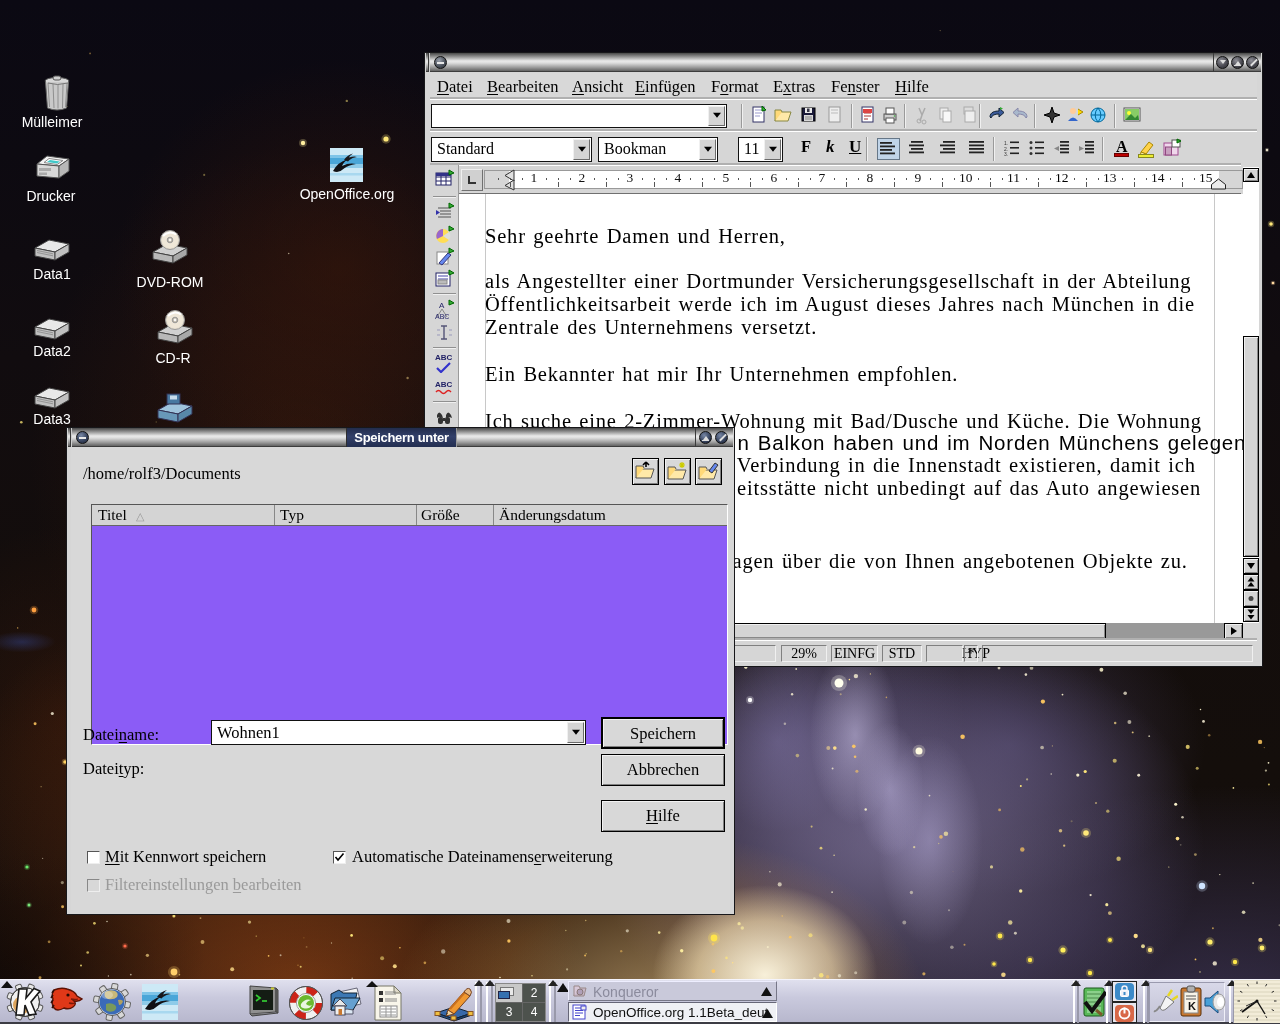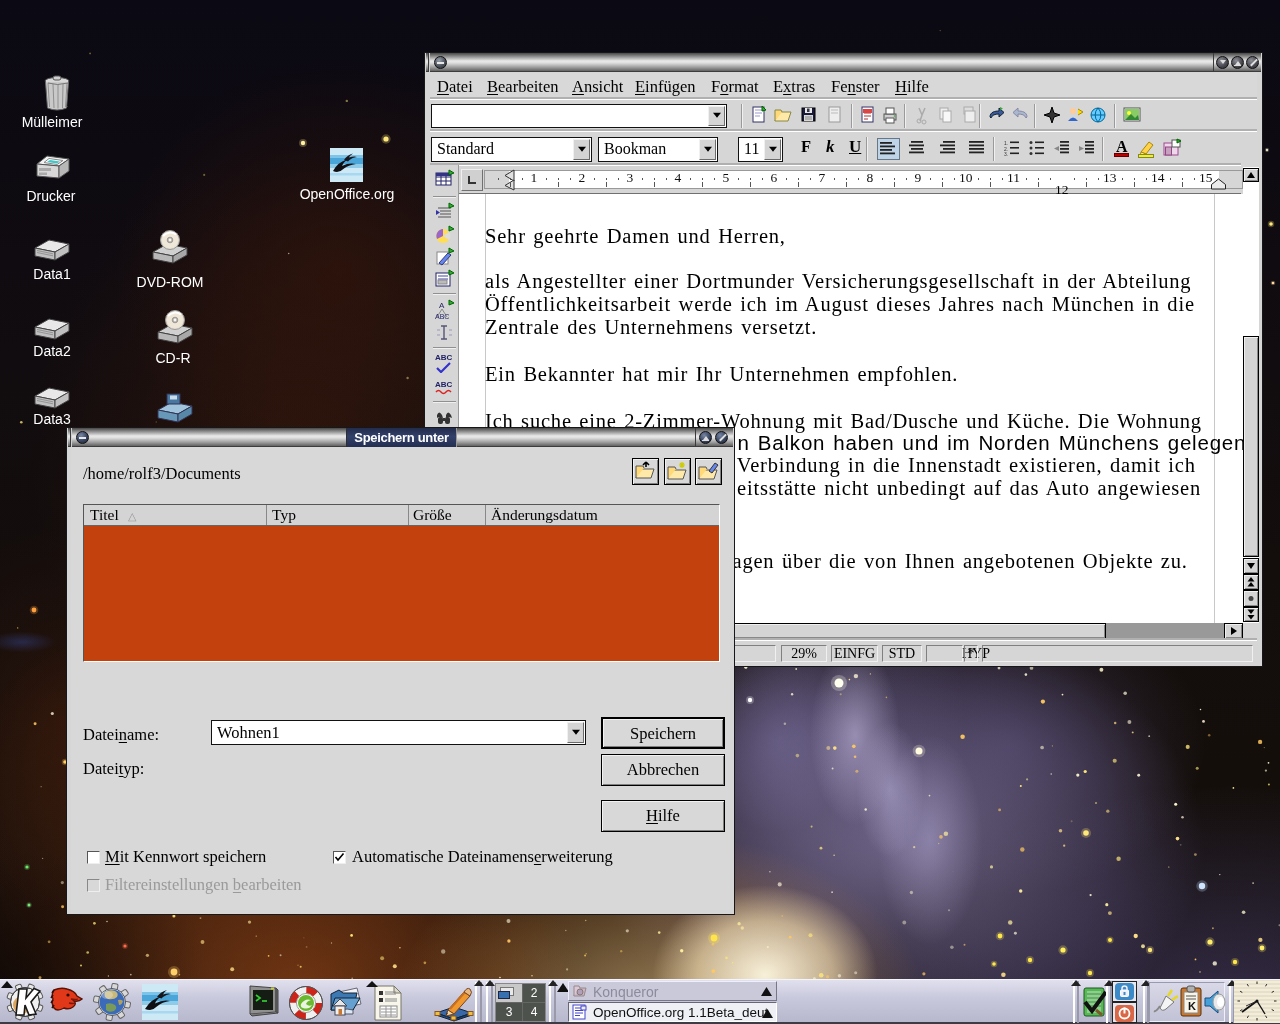--- a/index.html
+++ b/index.html
@@ -926,21 +926,21 @@
       <span style="position:absolute;left:498px;top:3px;font-family:'Liberation Serif',serif;font-size:13.5px;color:#111;">10</span>
       <div style="position:absolute;left:469px;top:11px;width:1px;height:1.5px;background:#555;"></div>
       <div style="position:absolute;left:481px;top:11px;width:1px;height:1.5px;background:#555;"></div>
       <div style="position:absolute;left:493px;top:11px;width:1px;height:1.5px;background:#555;"></div>
       <div style="position:absolute;left:481px;top:15px;width:1px;height:5px;background:#555;"></div>
       <span style="position:absolute;left:546px;top:3px;font-family:'Liberation Serif',serif;font-size:13.5px;color:#111;">11</span>
       <div style="position:absolute;left:517px;top:11px;width:1px;height:1.5px;background:#555;"></div>
       <div style="position:absolute;left:529px;top:11px;width:1px;height:1.5px;background:#555;"></div>
       <div style="position:absolute;left:541px;top:11px;width:1px;height:1.5px;background:#555;"></div>
       <div style="position:absolute;left:529px;top:15px;width:1px;height:5px;background:#555;"></div>
-      <span style="position:absolute;left:594px;top:3px;font-family:'Liberation Serif',serif;font-size:13.5px;color:#000000;margin-top:12px;">12</span>
+      <span style="position:absolute;left:594px;top:3px;font-family:'Liberation Serif',serif;font-size:13.5px;color:#000000;">12</span>
       <div style="position:absolute;left:565px;top:11px;width:1px;height:1.5px;background:#555;"></div>
       <div style="position:absolute;left:577px;top:11px;width:1px;height:1.5px;background:#555;"></div>
       <div style="position:absolute;left:589px;top:11px;width:1px;height:1.5px;background:#555;"></div>
       <div style="position:absolute;left:577px;top:15px;width:1px;height:5px;background:#555;"></div>
       <span style="position:absolute;left:642px;top:3px;font-family:'Liberation Serif',serif;font-size:13.5px;color:#111;">13</span>
       <div style="position:absolute;left:613px;top:11px;width:1px;height:1.5px;background:#555;"></div>
       <div style="position:absolute;left:625px;top:11px;width:1px;height:1.5px;background:#555;"></div>
       <div style="position:absolute;left:637px;top:11px;width:1px;height:1.5px;background:#555;"></div>
       <div style="position:absolute;left:625px;top:15px;width:1px;height:5px;background:#555;"></div>
       <span style="position:absolute;left:690px;top:3px;font-family:'Liberation Serif',serif;font-size:13.5px;color:#111;">14</span>
@@ -1056,21 +1056,21 @@
         </svg>
       </div>
     <div class="btn" style="left:624px;top:11px;width:27px;height:27px;" id="fb3">
         <svg width="25" height="25" viewBox="0 0 25 25" style="position:absolute;left:0;top:0;">
           <path d="M3 20 L6 11 L21 11 L18 20 Z" fill="#ffe9a8" stroke="#555"></path>
           <path d="M3 20 L3 8 L10 8 L11 10" fill="#ffd978" stroke="#555"></path>
           <path d="M13 12 L19 4 L22 6 L16 14 Z" fill="#68e" stroke="#333"></path>
         </svg>
       </div>
 
-    <div style="position:absolute;left:12px;top:57px;width:637px;height:158px;border:1px solid #555;border-bottom-color:#fff;border-right-color:#fff;background:#c2410c;">
+    <div style="position:absolute;left:20px;top:57px;width:637px;height:241px;border:1px solid #555;border-bottom-color:#fff;border-right-color:#fff;background:#8b5cf6;">
       <div style="position:absolute;left:0;top:0;right:0;height:21px;background:#d4d4d4;border-bottom:1px solid #666;font-size:15.5px;">
         <span style="position:absolute;left:6px;top:1px;">Titel</span>
         <span style="position:absolute;left:44px;top:5px;color:#999;font-size:11px;">△</span>
         <span style="position:absolute;left:188px;top:1px;">Typ</span>
         <span style="position:absolute;left:329px;top:1px;">Größe</span>
         <span style="position:absolute;left:407px;top:1px;">Änderungsdatum</span>
         <div style="position:absolute;left:182px;top:0;bottom:0;width:1px;background:#888;"></div>
         <div style="position:absolute;left:324px;top:0;bottom:0;width:1px;background:#888;"></div>
         <div style="position:absolute;left:401px;top:0;bottom:0;width:1px;background:#888;"></div>
       </div>

